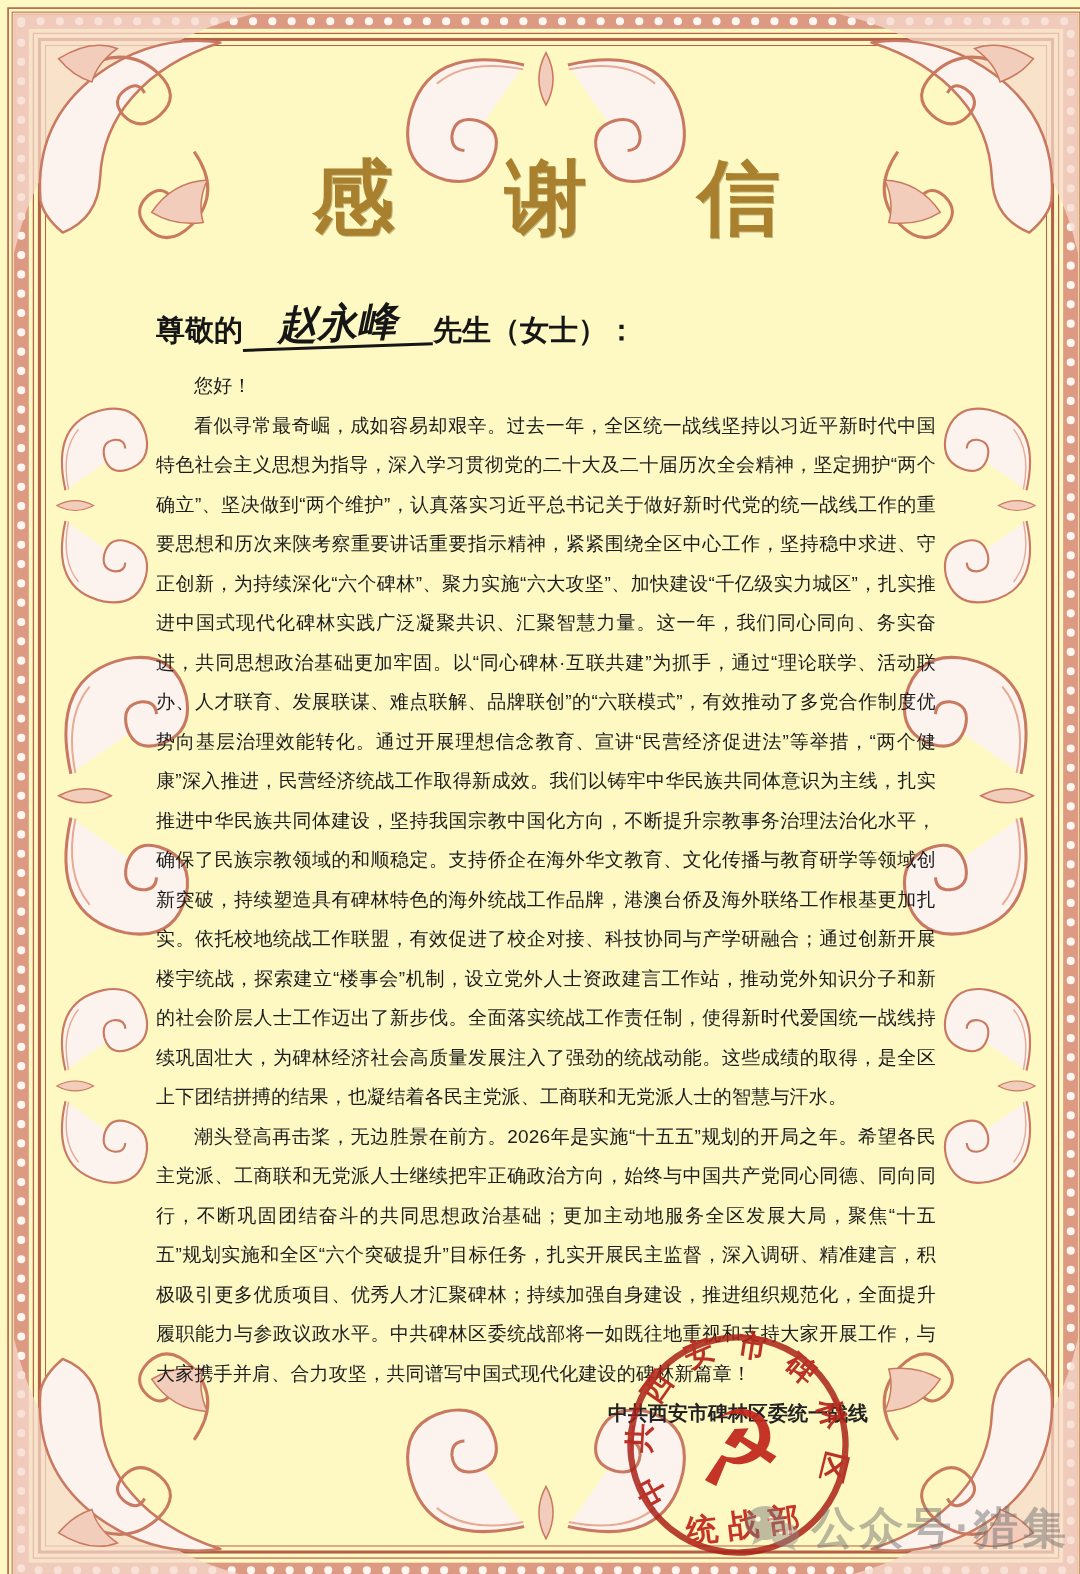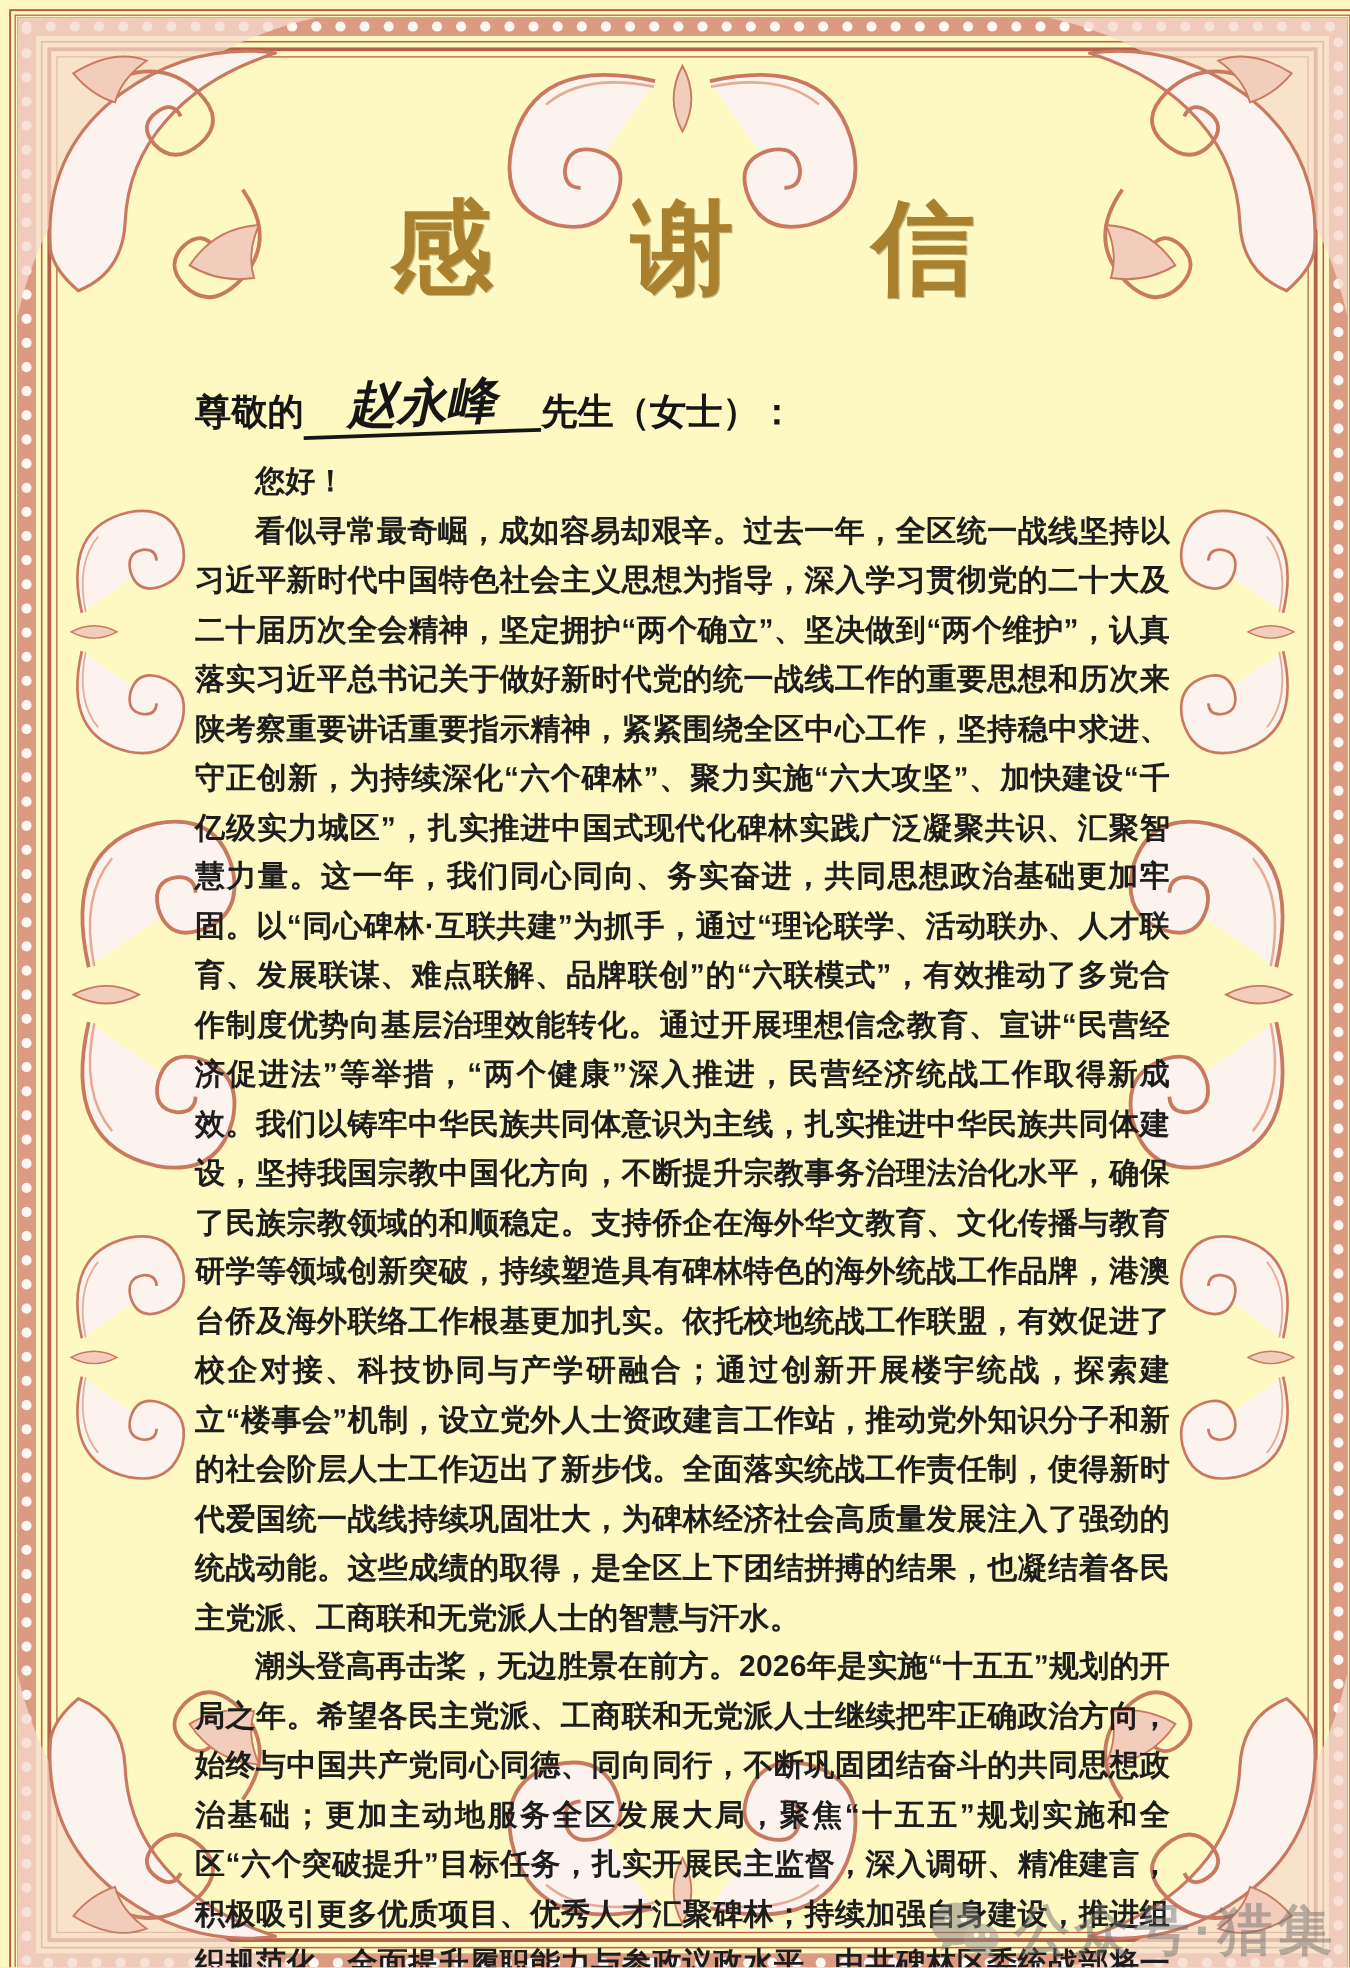--- a/index.html
+++ b/index.html
@@ -21,35 +21,35 @@
   .salutation{margin-top:52px;font-size:29px;font-weight:700;color:#161616;}
   .recipient-name{
     display:inline-block;min-width:178px;text-align:center;
     border-bottom:3px solid #161616;
     font-family:"DejaVu Serif", serif;font-style:italic;font-weight:700;
     font-size:40px;line-height:1.0;padding:0 6px 3px;
     transform:rotate(-2deg);transform-origin:left bottom;
   }
   .body-block{margin-top:14px;}
   .body-block p{
-    margin:0;font-size:24px;line-height:39.5px;text-align:justify;
-    font-weight:700;text-indent:2em;letter-spacing:.2px;
+    margin:0;font-size:19px;line-height:39.5px;text-align:justify;
+    font-weight:400;text-indent:2em;letter-spacing:.2px;
   }
   .signature{
     position:relative;width:360px;margin:4px 18px 0 auto;
     text-align:center;font-size:20px;font-weight:600;line-height:32px;color:#222;
   }
   .signature .sig-line{position:relative;z-index:1;}
   .stamp{
     position:absolute;left:50%;top:-68px;
     transform:translateX(-50%) rotate(-7deg);
     width:232px;height:232px;z-index:2;opacity:.93;pointer-events:none;
   }
   .watermark{
-    position:absolute;right:22px;bottom:0;z-index:3;
+    position:absolute;right:22px;bottom:16px;z-index:3;
     display:flex;align-items:center;gap:10px;
     color:#6f6f6f;opacity:.48;font-size:44px;font-weight:700;letter-spacing:4px;
   }
   .watermark svg{display:block;}
 </style>
 </head>
 <body>
 
 <div class="page">
 

